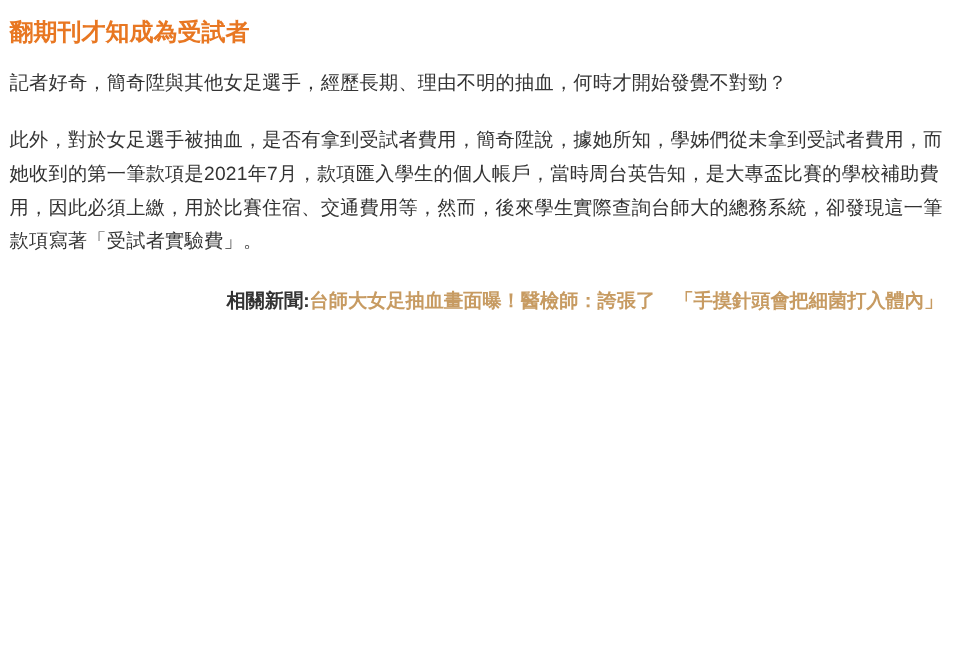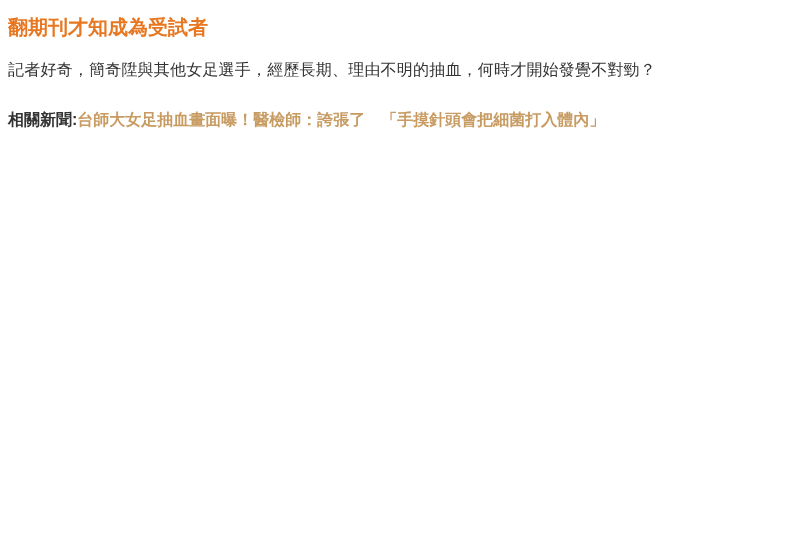--- a/index.html
+++ b/index.html
@@ -31,20 +31,21 @@
     line-height: 28px;
     color: #333333;
     margin: 13px 0 20px 0;
     letter-spacing: 0.2px;
   }
   .related {
     font-size: 16px;
     line-height: 28px;
     margin-top: 22px;
     font-weight: bold;
+    text-align: right;
   }
   .related-label {
     color: #333333;
   }
   .related-link {
     color: #C79B62;
     text-decoration: none;
     cursor: pointer;
   }
 </style>
@@ -52,19 +53,20 @@
 <body>
 
 <div class="page">
 
   <div class="section">
     <h2 class="section-heading">翻期刊才知成為受試者</h2>
     <p class="para">記者好奇，簡奇陞與其他女足選手，經歷長期、理由不明的抽血，何時才開始發覺不對勁？</p>
   </div>
 
   <div class="section">
+    <p class="para">此外，對於女足選手被抽血，是否有拿到受試者費用，簡奇陞說，據她所知，學姊們從未拿到受試者費用，而她收到的第一筆款項是2021年7月，款項匯入學生的個人帳戶，當時周台英告知，是大專盃比賽的學校補助費用，因此必須上繳，用於比賽住宿、交通費用等，然而，後來學生實際查詢台師大的總務系統，卻發現這一筆款項寫著「受試者實驗費」。</p>
   </div>
 
   <div class="related">
     <span class="related-label">相關新聞:</span><a class="related-link" href="#">台師大女足抽血畫面曝！醫檢師：誇張了　「手摸針頭會把細菌打入體內」</a>
   </div>
 
 </div>
 
 </body></html>

